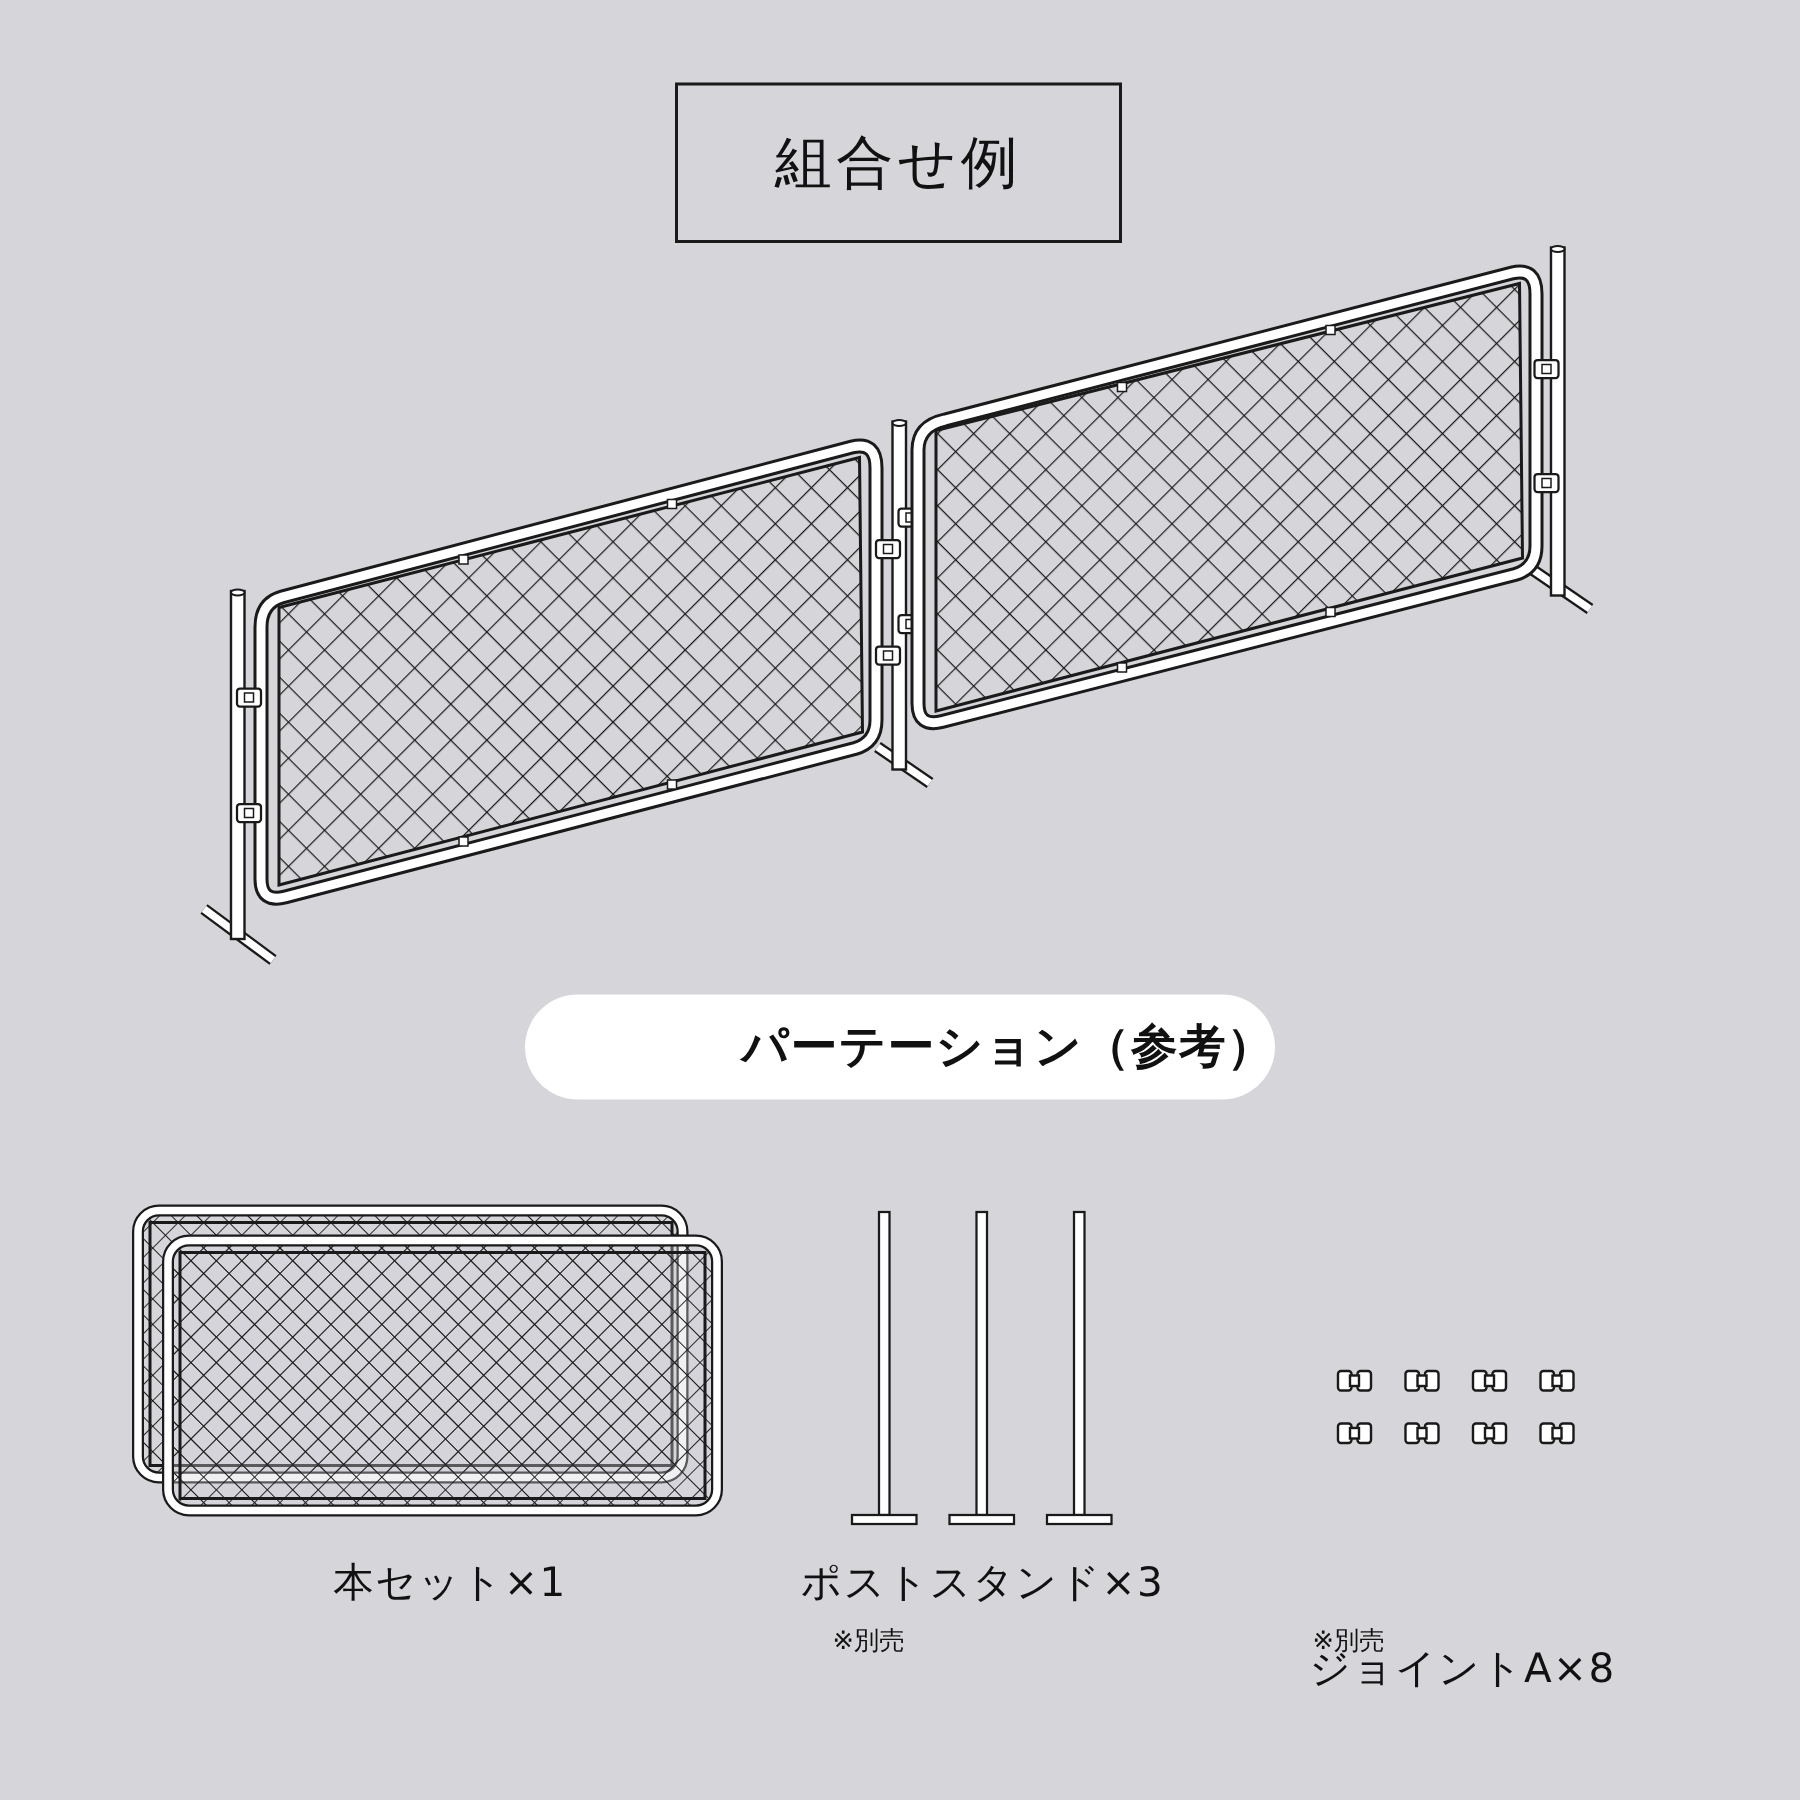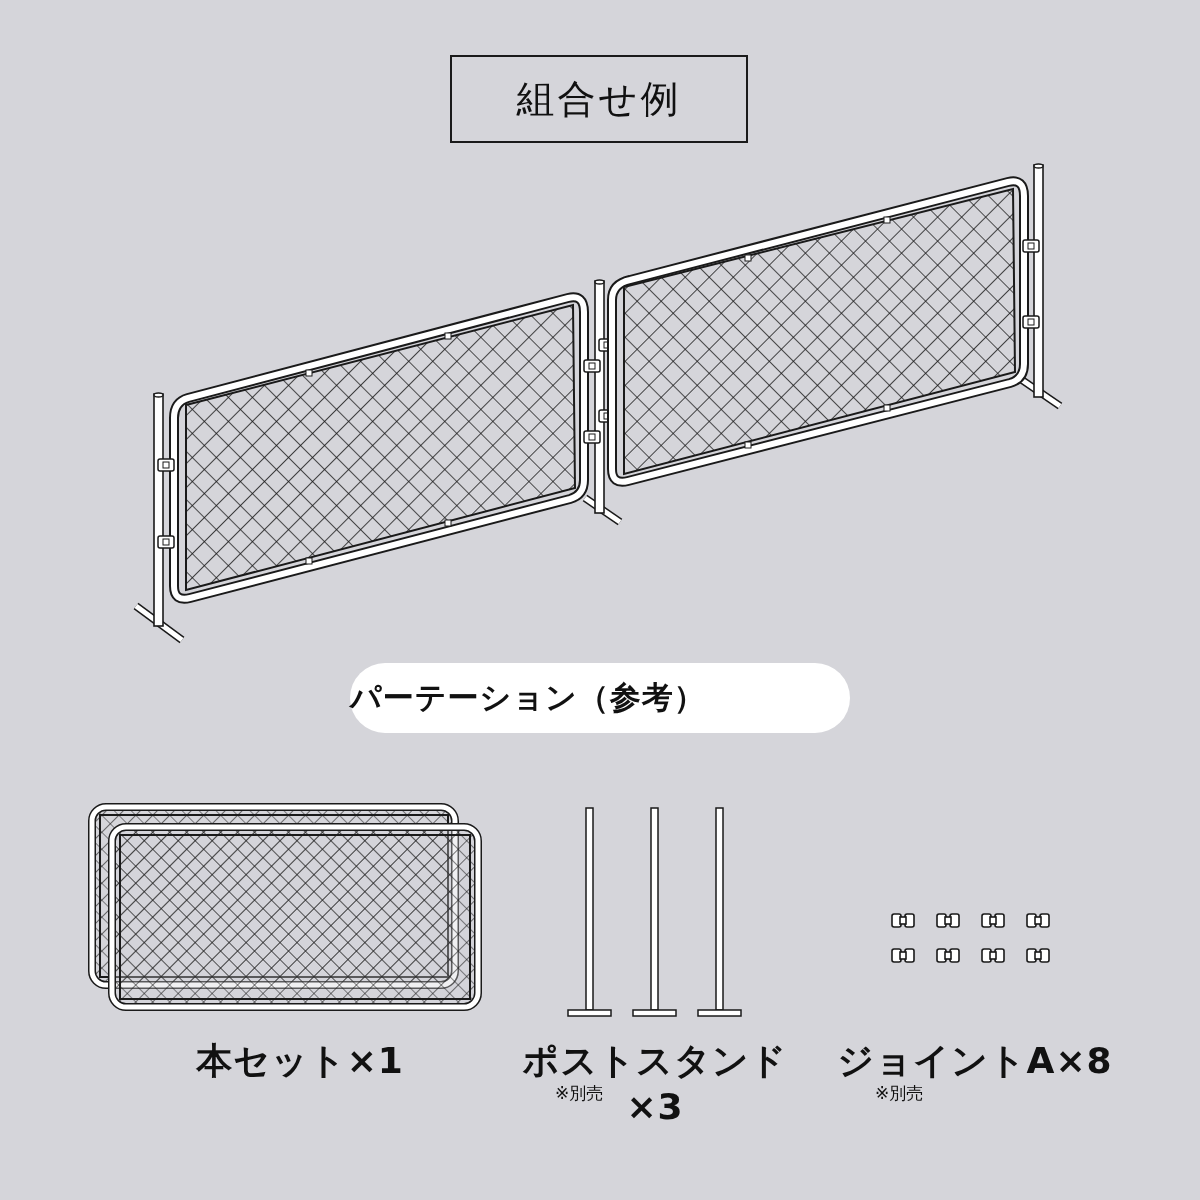--- a/index.html
+++ b/index.html
@@ -3,34 +3,34 @@
 <meta charset="utf-8">
 <style>
   html, body { margin: 0; padding: 0; }
   body {
     width: 1200px; height: 1200px; position: relative; overflow: hidden;
     background: #d5d5da;
     font-family: "DejaVu Sans", "Liberation Sans", sans-serif;
     color: #111;
   }
   .title-box {
-    position: absolute; left: 450px; top: 55px; width: 298px; height: 88px;
+    position: absolute; left: 450px; top: 55px; width: 298px; height: 107px;
     border: 2px solid #1a1a1a; box-sizing: border-box;
     display: flex; align-items: center; justify-content: center;
     font-size: 38px; font-weight: 500; letter-spacing: 3px;
   }
   .illus { position: absolute; left: 0; top: 0; }
   .pill {
     position: absolute; left: 350px; top: 663px; width: 500px; height: 70px;
     background: #ffffff; border-radius: 35px;
-    display: flex; align-items: center; justify-content: flex-start;
+    display: flex; align-items: center; justify-content: flex-end;
     font-size: 31px; font-weight: bold; letter-spacing: 1px;
   }
   .caption {
-    position: absolute; text-align: center; font-size: 36px; letter-spacing: 1px; font-weight: bold;
+    position: absolute; text-align: center; font-size: 27px; letter-spacing: 1px;
   }
   .note { position: absolute; text-align: left; font-size: 17px; }
 </style>
 </head>
 <body>
 
 <div class="title-box">
   <span>組合せ例</span>
 </div>
 
@@ -168,14 +168,14 @@
 
 <div class="pill">
   <span>パーテーション（参考）</span>
 </div>
 
 <div class="caption" style="left:150px; top:1037px; width:300px;">本セット×1</div>
 
 <div class="caption" style="left:505px; top:1037px; width:300px;text-align:center;">ポストスタンド×3</div>
 <div class="note" style="left:555px; top:1082px; width:200px;">※別売</div>
 
-<div class="caption" style="left:825px; top:1037px; width:300px;">ジョイントA×8</div>
+<div class="caption" style="left:825px; top:1094px; width:300px;">ジョイントA×8</div>
 <div class="note" style="left:875px; top:1082px; width:200px;">※別売</div>
 
 </body></html>

